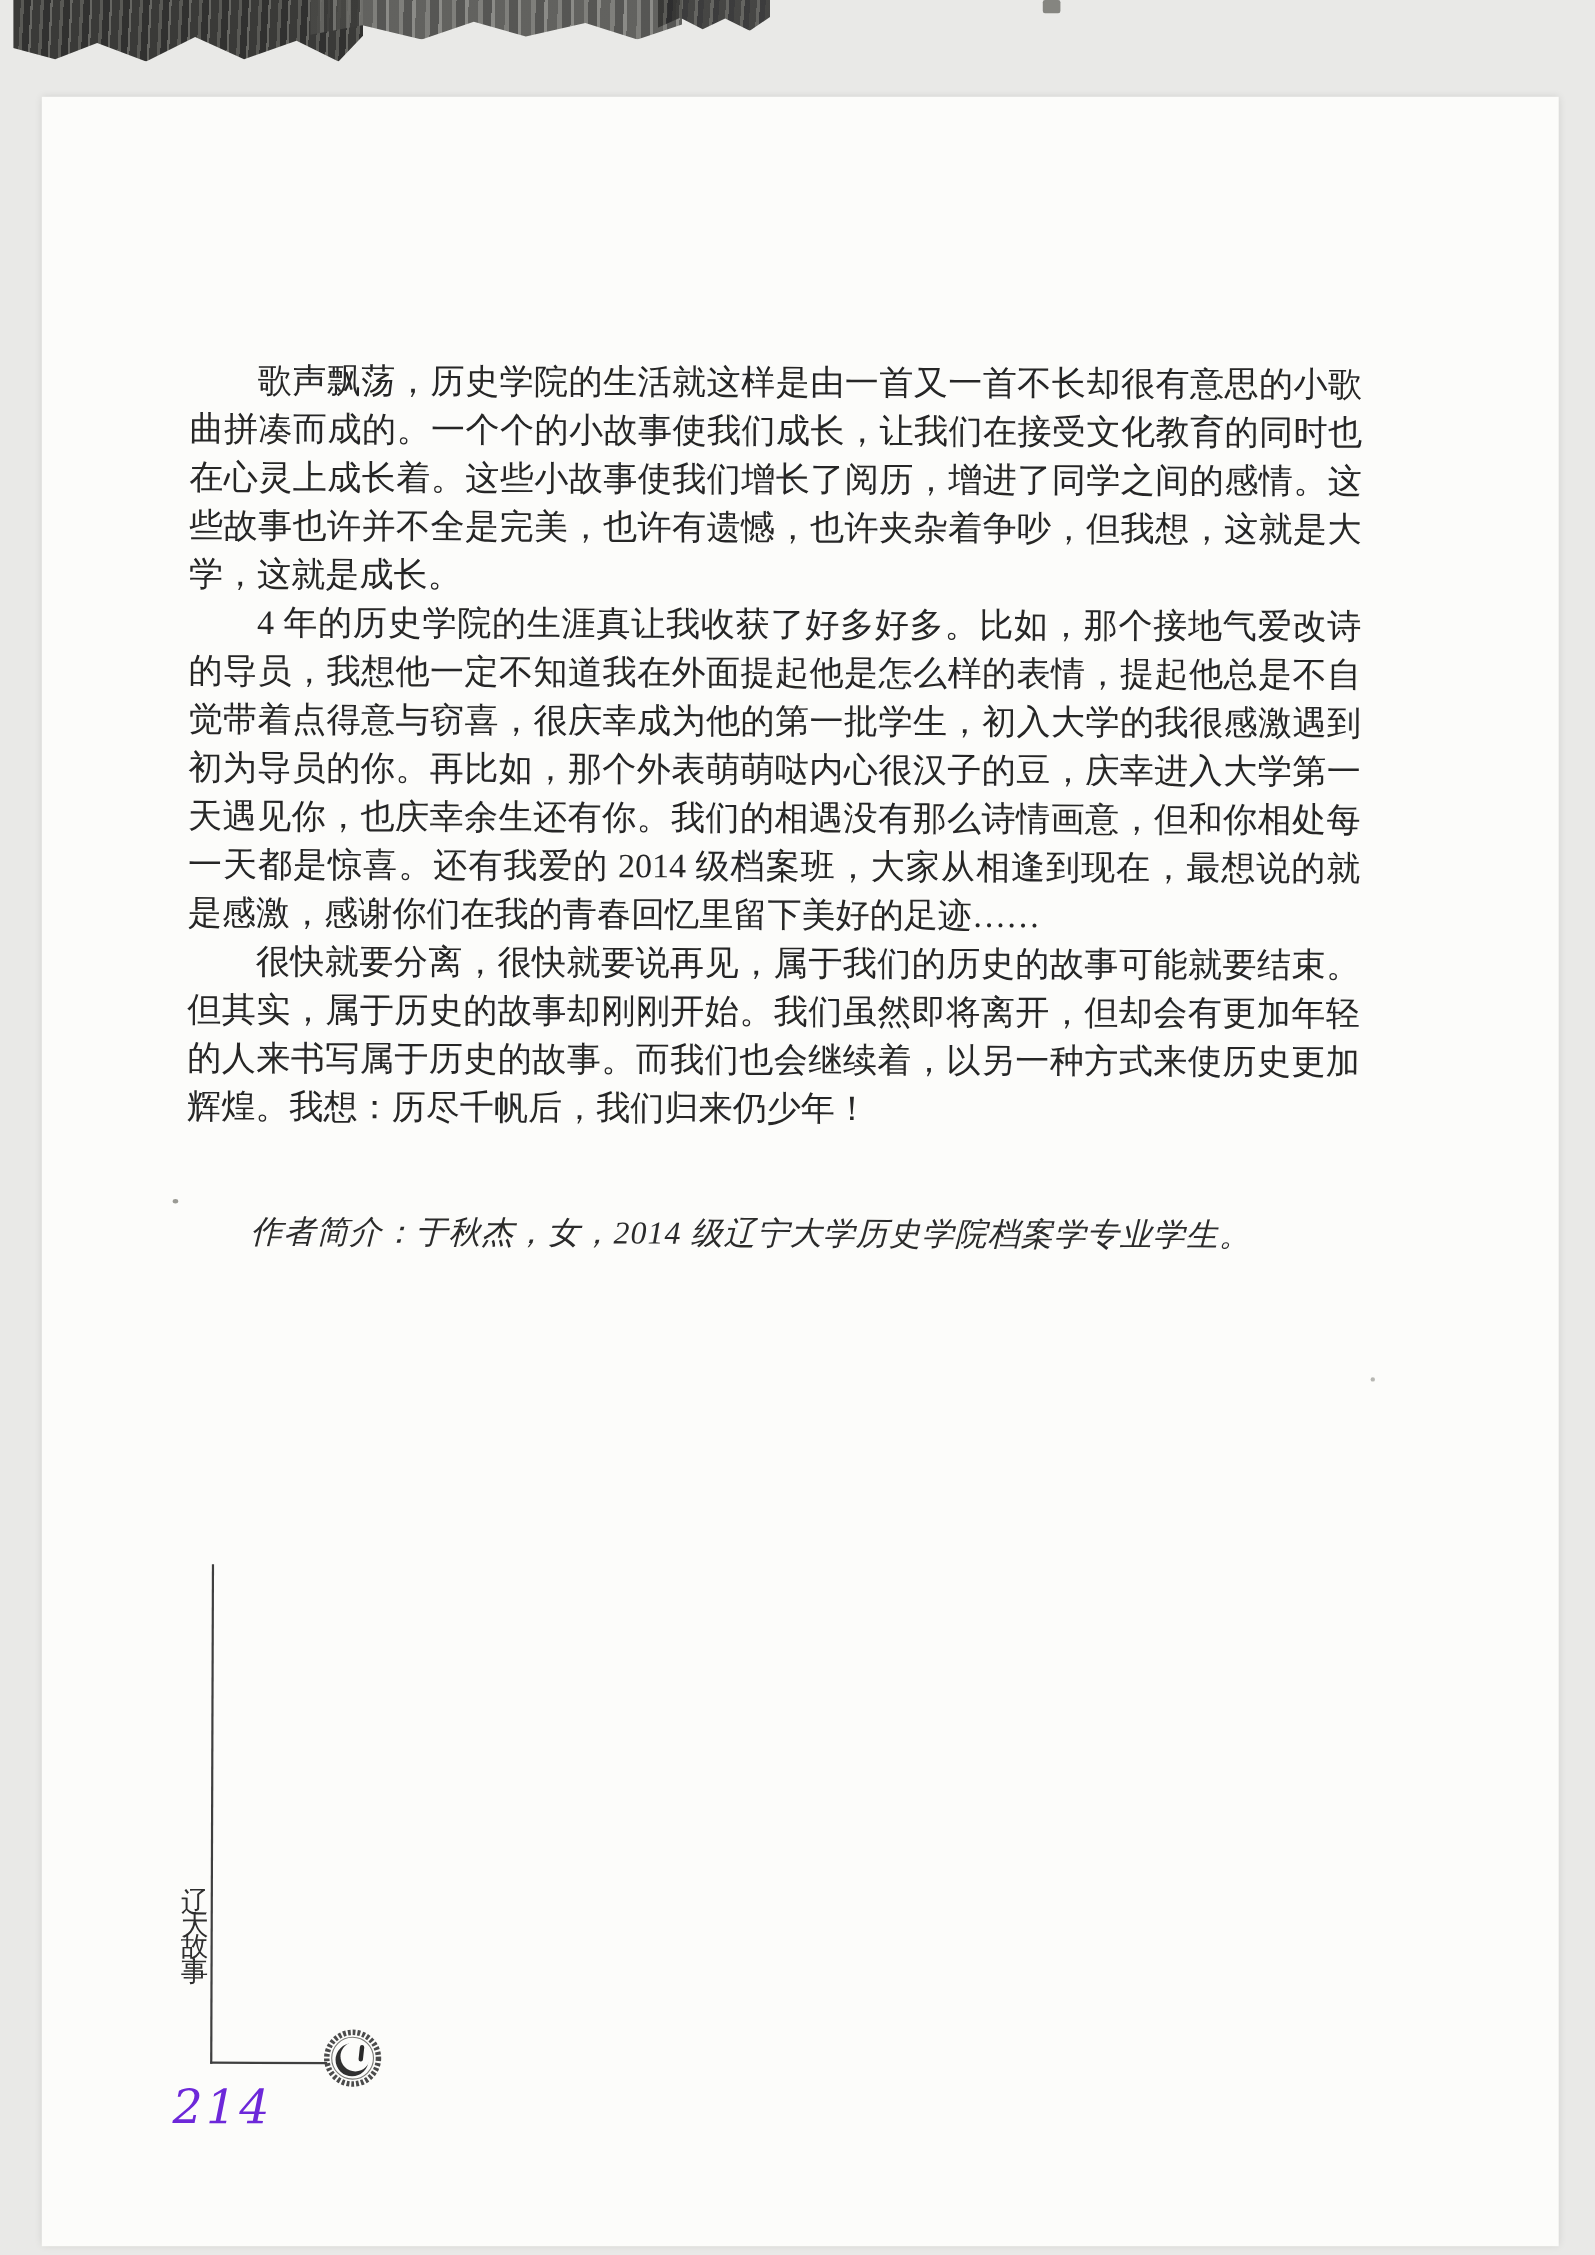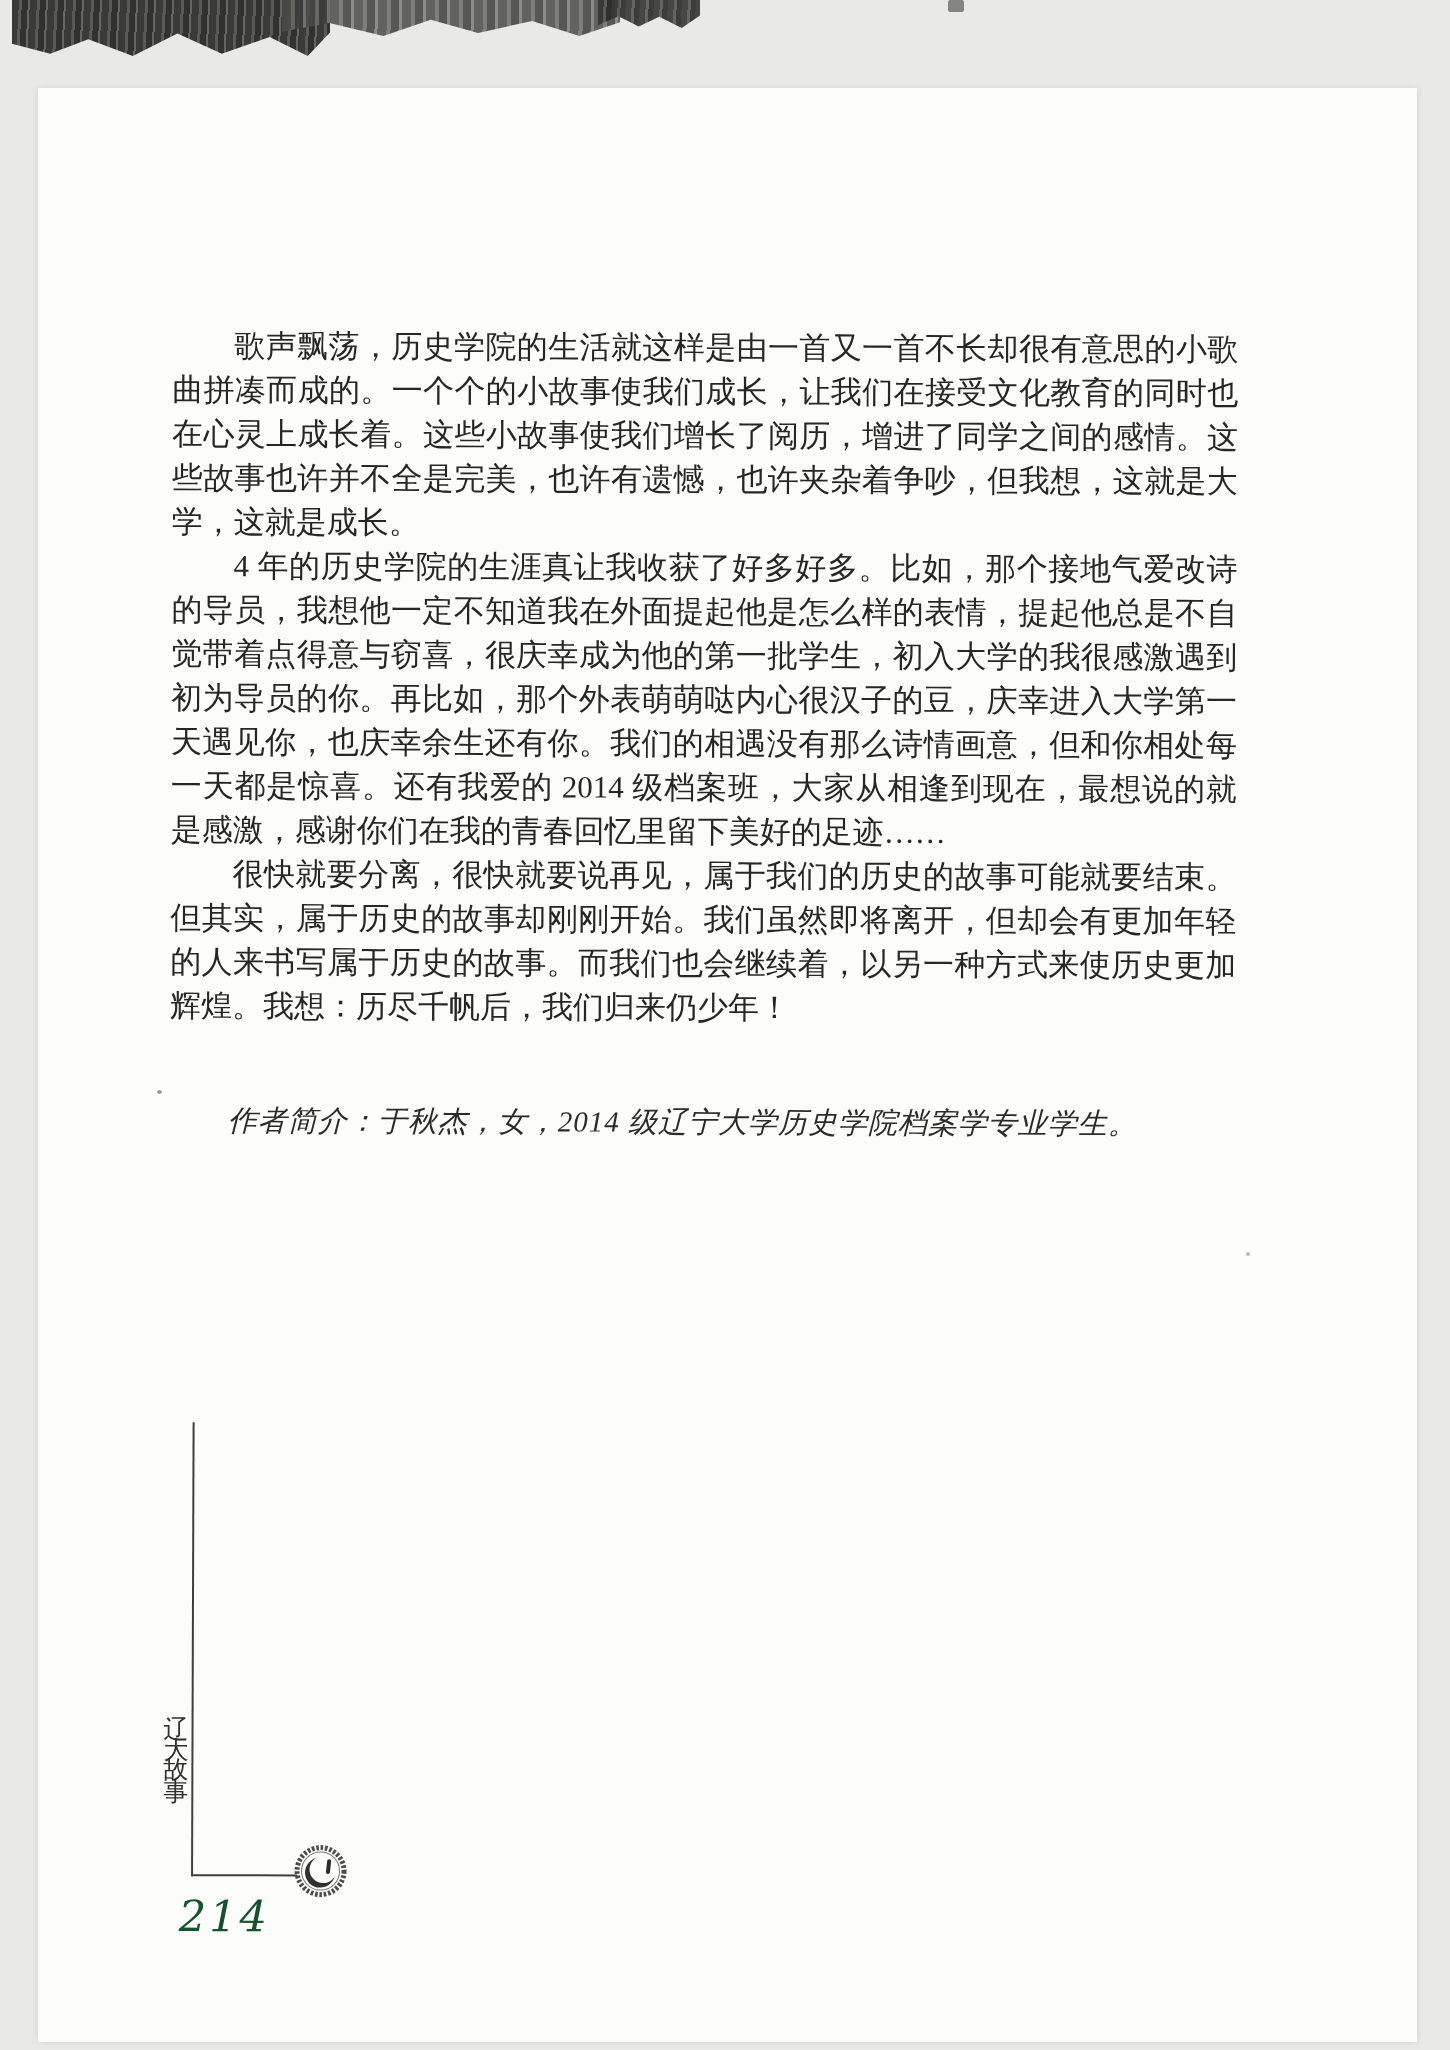--- a/index.html
+++ b/index.html
@@ -65,23 +65,23 @@
   .h-rule{position:absolute;left:194px;top:1876px;width:110px;height:2px;background:#3f3f3f;}
   .v-caption{
     position:absolute;left:163px;top:1698px;height:220px;
     writing-mode:vertical-rl;text-orientation:upright;
     font-size:25px;letter-spacing:21px;color:#2e2e2e;line-height:30px;
   }
   .seal{position:absolute;left:296px;top:1845px;width:55px;height:55px;}
 
   
   .page-number{
-    position:absolute;left:182px;top:1893px;
+    position:absolute;left:160px;top:1893px;
     font-family:"DejaVu Serif","Liberation Serif",serif;
-    font-style:italic;font-size:43px;letter-spacing:3px;color:#14532d;
+    font-style:italic;font-size:43px;letter-spacing:3px;color:#6d28d9;
   }
 </style>
 </head>
 <body>
 
 <div>
 
   <div class="page"></div>
 
   <div class="artifact a1"></div>

